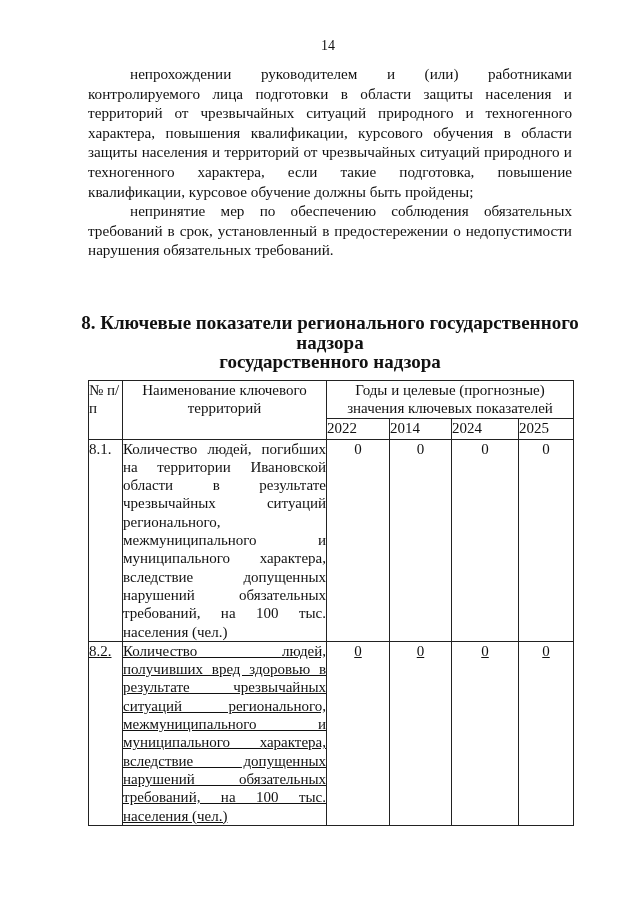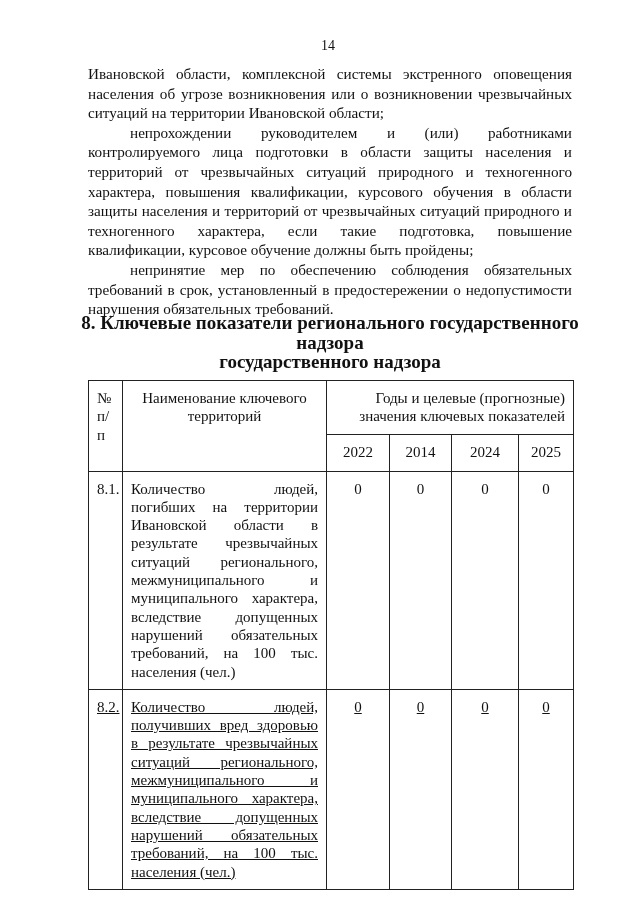--- a/index.html
+++ b/index.html
@@ -6,40 +6,39 @@
   body { width: 640px; height: 905px; position: relative; overflow: hidden;
          font-family: "Liberation Serif", "DejaVu Serif", serif; color: #111; }
   .page-number { position: absolute; top: 38px; left: 8px; width: 640px; text-align: center; font-size: 14px; }
   .body-text { position: absolute; top: 64px; left: 88px; width: 484px; font-size: 15.2px; line-height: 19.6px; }
   .body-text p { margin: 0; text-align: justify; }
   .body-text p.indent { text-indent: 42px; }
   .section-title { position: absolute; top: 313px; left: 80px; width: 500px; text-align: center;
                    font-weight: bold; font-size: 19px; line-height: 19.6px; }
   table.kpi { position: absolute; top: 380px; left: 88px; width: 485px; border-collapse: collapse;
               font-size: 15px; line-height: 18.3px; table-layout: fixed; }
-  table.kpi td, table.kpi th { border: 1px solid #222; font-weight: normal; vertical-align: top; padding: 8px; }
+  table.kpi td, table.kpi th { border: 1px solid #222; font-weight: normal; vertical-align: top; padding: 0; }
   col.c-num { width: 34px; } col.c-name { width: 204px; }
   col.c-y1 { width: 63px; } col.c-y2 { width: 62px; } col.c-y3 { width: 67px; } col.c-y4 { width: 55px; }
   th.h-num { text-align: left; padding: 6px 0 0 4px; height: 37px; }
   th.h-name { text-align: center; padding: 6px 6px 0 6px; }
-  th.h-years { text-align: right; padding: 6px 4px 4px 4px; height: 32px; }
-  th.h-year { text-align: center; padding: 5px 0 5px 0; height: 20px; }
+  th.h-years { text-align: center; padding: 6px 4px 4px 4px; height: 32px; }
+  th.h-year { text-align: left; padding: 5px 0 5px 0; height: 20px; }
   td.num { padding: 4px 0 0 3px; }
   td.name { padding: 4px 5px 4px 5px; text-align: justify; }
   td.val { text-align: center; padding-top: 4px; }
   tr.r1 td { height: 194px; }
   tr.r2 td { height: 175px; text-decoration: underline; }
 </style>
 </head>
 <body>
 
 <div class="page-number">14</div>
 
 <div class="body-text">
-  <p>Ивановской области, комплексной системы экстренного оповещения населения об угрозе возникновения или о возникновении чрезвычайных ситуаций на территории Ивановской области;</p>
   <p class="indent">непрохождении руководителем и (или) работниками контролируемого лица подготовки в области защиты населения и территорий от чрезвычайных ситуаций природного и техногенного характера, повышения квалификации, курсового обучения в области защиты населения и территорий от чрезвычайных ситуаций природного и техногенного характера, если такие подготовка, повышение квалификации, курсовое обучение должны быть пройдены;</p>
   <p class="indent">непринятие мер по обеспечению соблюдения обязательных требований в срок, установленный в предостережении о недопустимости нарушения обязательных требований.</p>
 </div>
 
 <div class="section-title">
   <div>8. Ключевые показатели регионального государственного надзора</div>
   <div>государственного надзора</div>
 </div>
 
 <table class="kpi">

